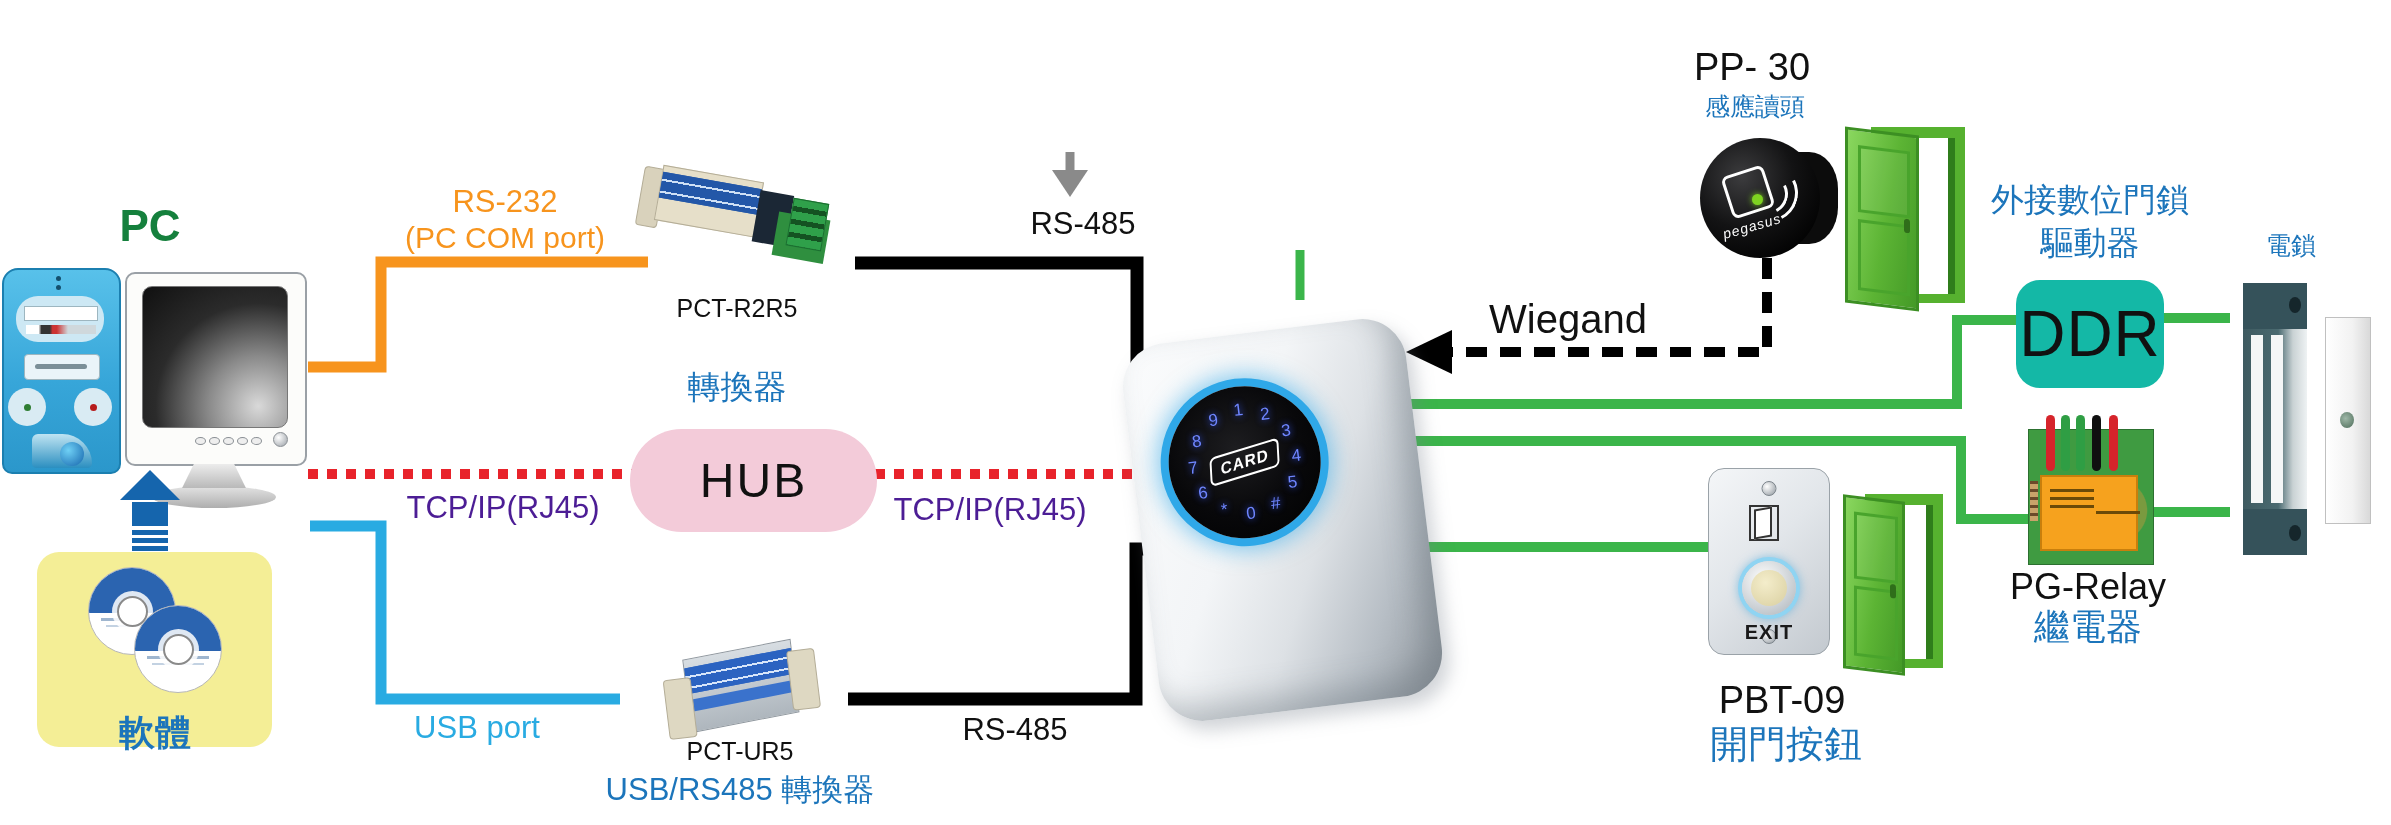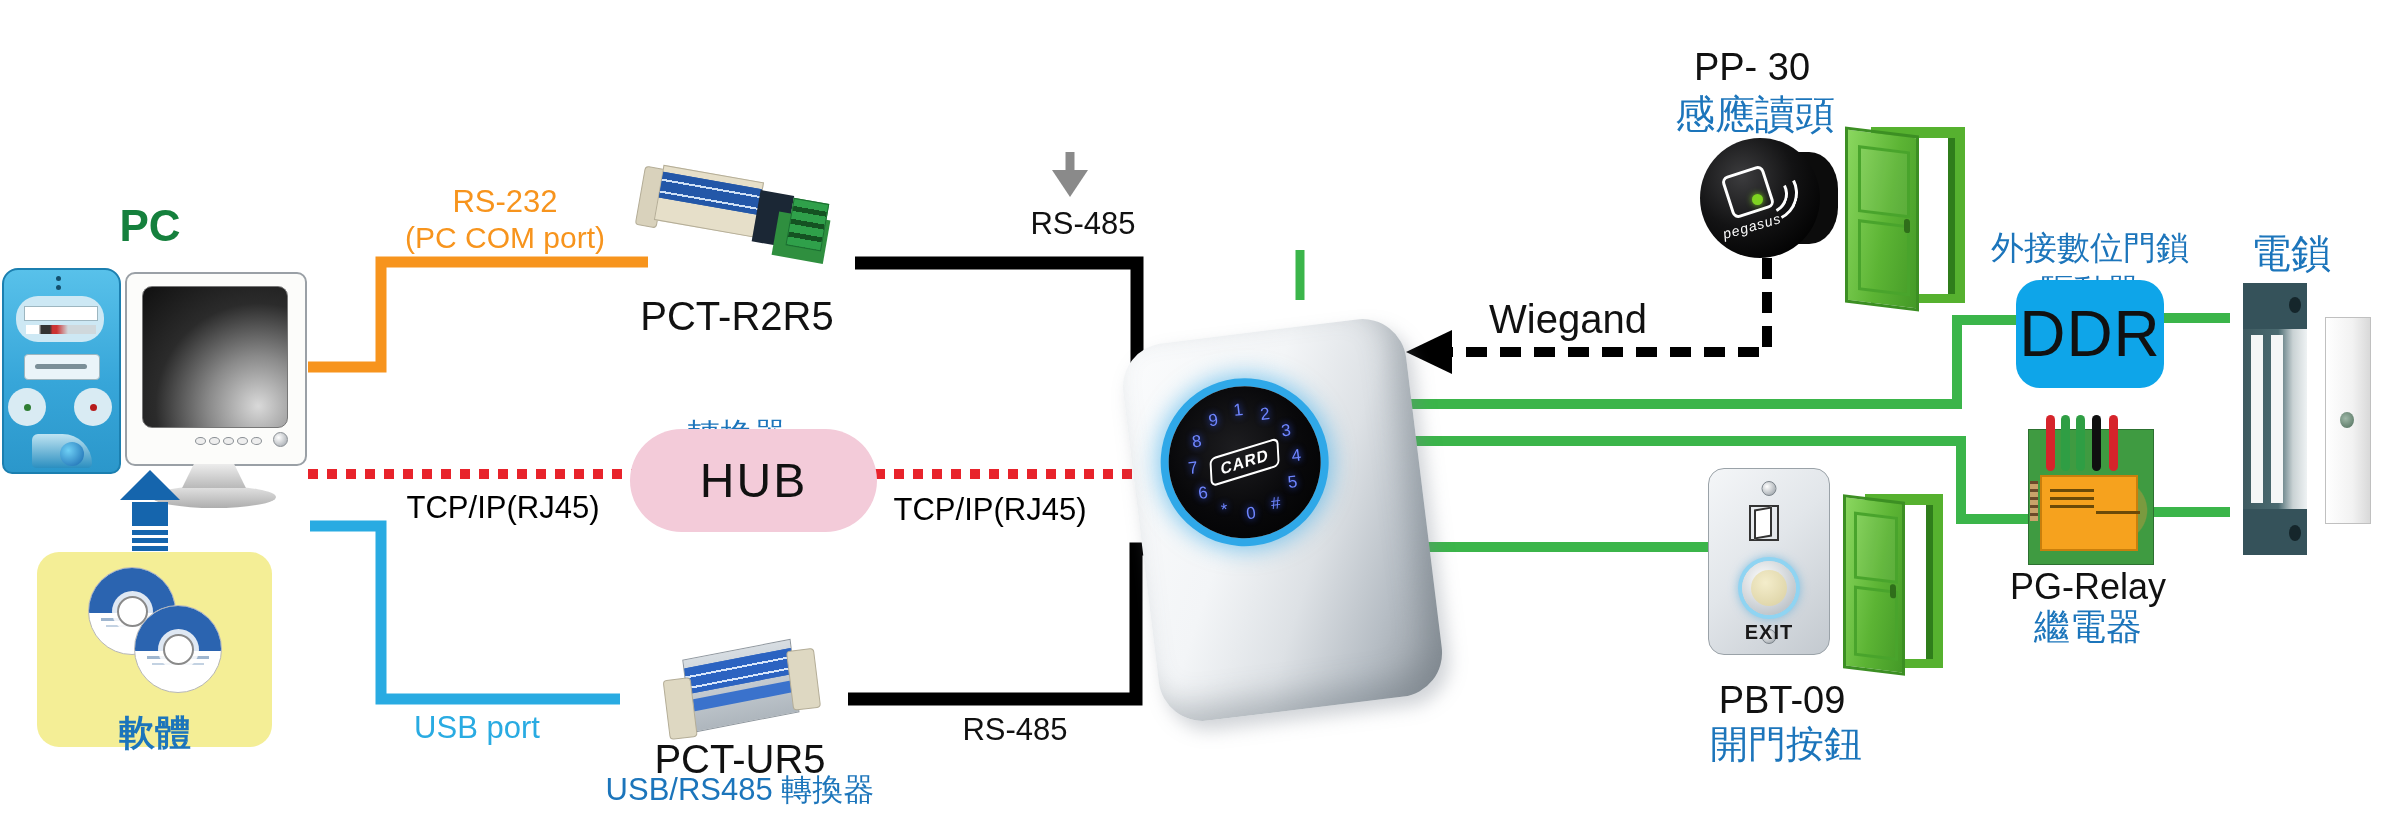--- a/index.html
+++ b/index.html
@@ -3,21 +3,21 @@
 <meta charset="utf-8">
 <style>
   html,body{margin:0;padding:0;background:#fff;}
   #stage{position:relative;width:2391px;height:825px;background:#ffffff;overflow:hidden;
          font-family:"Liberation Sans","DejaVu Sans",sans-serif;}
   .abs{position:absolute;}
   .lbl{position:absolute;transform:translateX(-50%);white-space:nowrap;line-height:1.05;}
   .blue{color:#1C75BB;}
   .black{color:#111;}
   .orange{color:#F7941D;}
-  .red{color:#000000;}
+  .red{color:#4c1d95;}
   .cyan{color:#29ABE2;}
 
   
   #wires{position:absolute;left:0;top:0;z-index:1;}
 
   
   .graybox{left:865px;top:10px;width:322px;height:142px;background:#DBDBDB;z-index:2;padding:0;}
   .graybox .t{position:absolute;left:30px;top:18px;font-size:29px;color:#222;}
   .graybox .l1{position:absolute;left:32px;top:62px;font-size:23px;color:#222;}
   .graybox .l2{position:absolute;left:32px;top:90px;font-size:23px;color:#222;}
@@ -123,21 +123,21 @@
   .door .frame i{position:absolute;right:-1px;top:0;width:7px;height:100%;background:#2F7D1B;}
   .door .panel{position:absolute;left:0;top:4px;width:62%;height:100%;background:linear-gradient(100deg,#8AD75F 0%,#5CB434 55%,#449A27 100%);
                border:3px solid #3c8f23;transform:skewY(7deg);box-sizing:border-box;}
   .door .panel i{position:absolute;left:14%;top:8%;width:68%;height:36%;border:3px solid #49a42c;background:rgba(255,255,255,.06);}
   .door .panel b{position:absolute;left:14%;top:52%;width:68%;height:38%;border:3px solid #49a42c;}
   .door .panel u{position:absolute;right:6px;top:48%;width:6px;height:14px;background:#2f6e1a;border-radius:3px;}
   .door1{left:1845px;top:127px;width:120px;height:176px;}
   .door2{left:1843px;top:494px;width:100px;height:174px;}
 
   
-  .ddr{left:2016px;top:280px;width:148px;height:108px;background:#0ea5e9;border-radius:24px;z-index:3;
+  .ddr{left:2016px;top:280px;width:148px;height:108px;background:#14b8a6;border-radius:24px;z-index:3;
        display:flex;align-items:center;justify-content:center;font-size:64px;color:#111;letter-spacing:1px;}
 
   
   .maglock{left:2243px;top:283px;width:64px;height:272px;z-index:3;
         background:linear-gradient(90deg,#3E5A60 0%,#4A6A70 55%,#c9d2d4 78%,#eef2f3 100%);border-radius:3px;}
   .maglock .cap{position:absolute;left:0;width:100%;height:46px;background:#35525a;}
   .maglock .capb{bottom:0;top:auto;}
   .maglock .slot{position:absolute;top:52px;width:12px;height:168px;background:#F4F6F6;}
   .maglock .h1{position:absolute;right:6px;top:14px;width:12px;height:16px;background:#15262b;border-radius:50%;}
   .maglock .h2{position:absolute;right:6px;bottom:14px;width:12px;height:16px;background:#15262b;border-radius:50%;}
@@ -158,21 +158,21 @@
          background:linear-gradient(135deg,#f4f6f8 0%,#e2e6ea 45%,#c3c9cf 100%);}
   .exitp .scr{position:absolute;left:50%;width:13px;height:13px;transform:translateX(-50%);border-radius:50%;
          background:radial-gradient(circle at 35% 35%,#fff,#8f979e);border:1px solid #7c848b;}
   .exitp .dic{position:absolute;left:40px;top:36px;width:26px;height:32px;border:2px solid #333;}
   .exitp .dic i{position:absolute;left:3px;top:1px;width:14px;height:26px;background:#fff;border:2px solid #333;transform:skewY(-10deg);}
   .exitp .btn{position:absolute;left:50%;top:92px;width:54px;height:54px;transform:translateX(-50%);border-radius:50%;
          background:radial-gradient(circle at 40% 35%,#ffffff,#aab2b9);box-shadow:0 0 0 4px #8fd4f2, 0 0 10px 4px rgba(80,170,220,.6);}
   .exitp .btn i{position:absolute;left:50%;top:50%;width:36px;height:36px;transform:translate(-50%,-50%);border-radius:50%;
          background:radial-gradient(circle at 40% 35%,#F4EDCB,#D9CFA0);}
   .exitp .ext{position:absolute;left:50%;top:152px;transform:translateX(-50%);font-weight:bold;font-size:20px;color:#1a1a1a;letter-spacing:1px;} .f30{font-size:30px;}
-  .f31{font-size:31px;} .f33{font-size:33px;margin-top:48px;} .f34{font-size:40px;} .f36{font-size:36px;}
+  .f31{font-size:31px;} .f33{font-size:33px;} .f34{font-size:25px;} .f36{font-size:36px;}
   .f38{font-size:38px;} .f40{font-size:40px;} .f44{font-size:44px;font-weight:bold;}
 </style>
 </head>
 <body>
 
 <div id="stage">
 
   <svg id="wires" width="2391" height="825">
 
     <polyline points="308,367 381,367 381,262 648,262" fill="none" stroke="#F7941D" stroke-width="11"></polyline>

